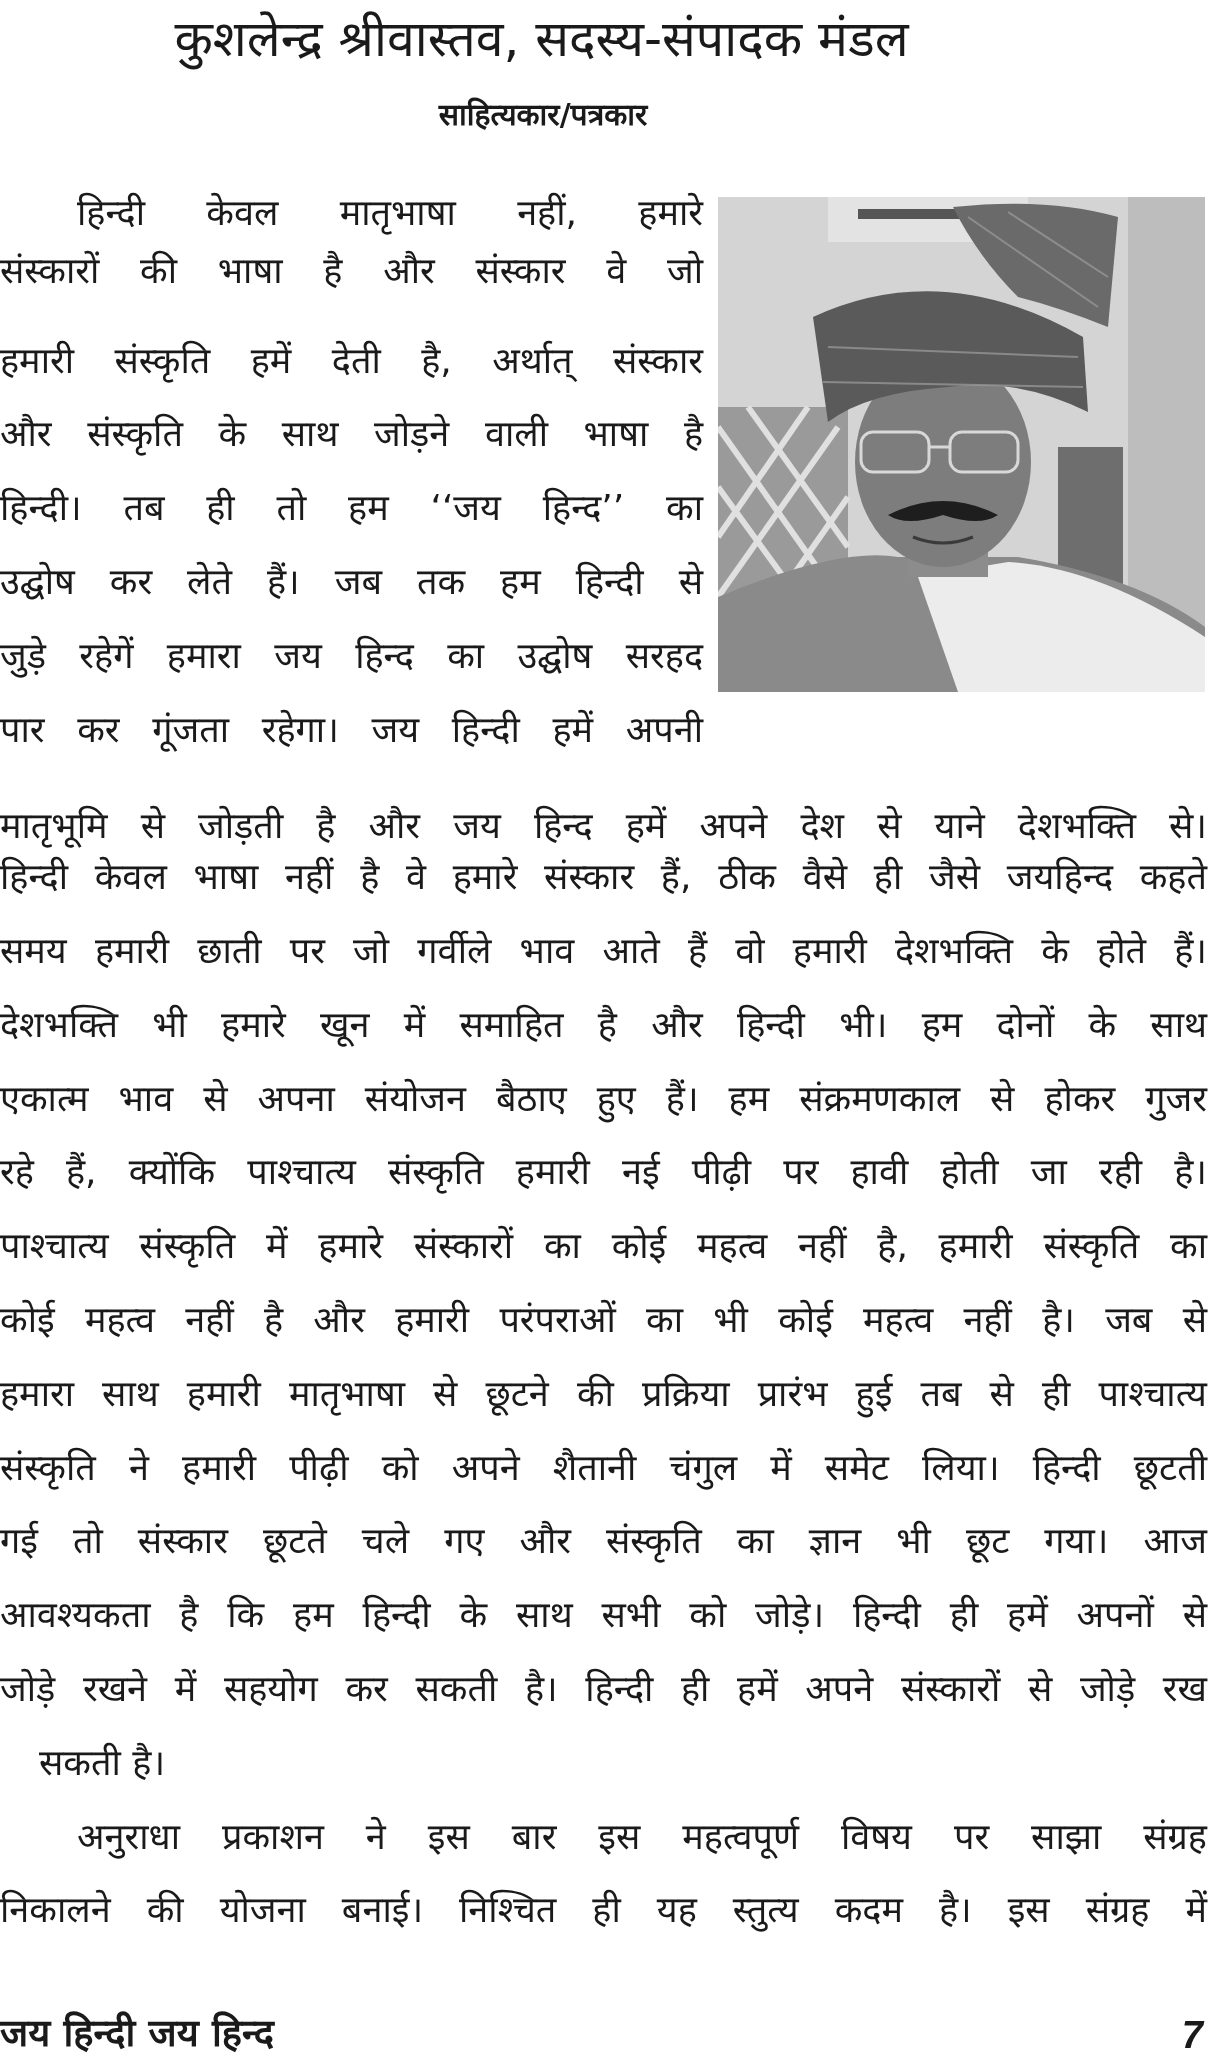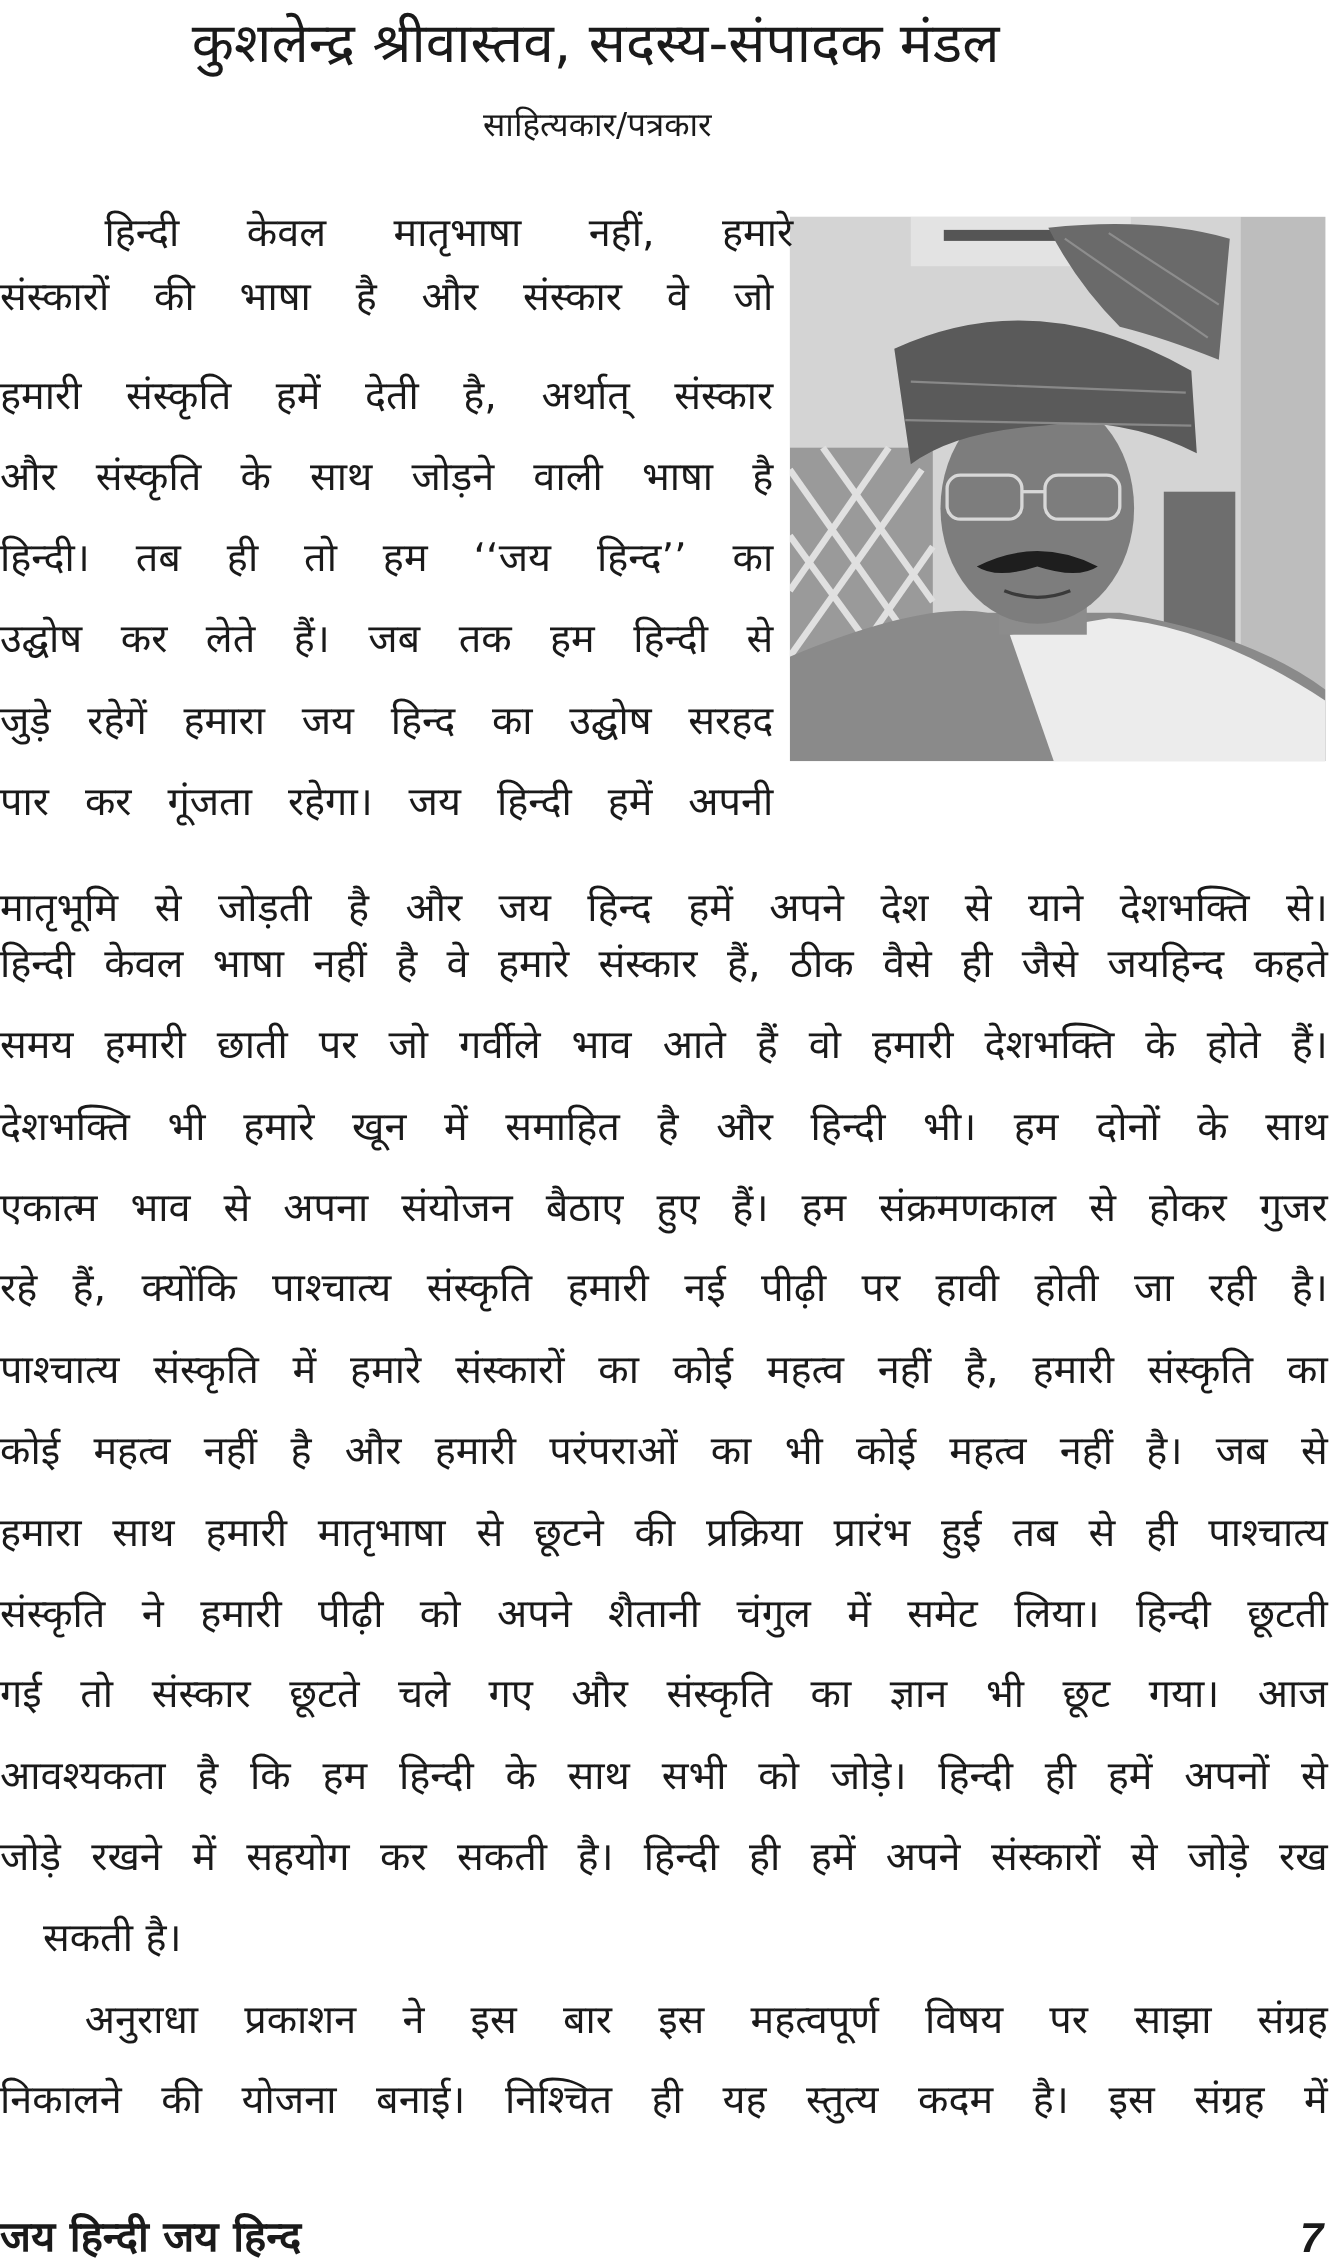--- a/index.html
+++ b/index.html
@@ -28,21 +28,21 @@
     margin: 0;
   }
   .page-subtitle {
     position: absolute;
     left: 0;
     top: 92px;
     width: 1086px;
     text-align: center;
     font-size: 30px;
     line-height: 46px;
-    font-weight: normal;
+    font-weight: bold;
     margin: 0;
   }
   .photo {
     position: absolute;
     left: 718px;
     top: 197px;
     width: 487px;
     height: 495px;
     overflow: hidden;
     background: #d9d9d9;
@@ -55,21 +55,21 @@
     font-size: 36px;
     line-height: 60px;
     white-space: nowrap;
     text-align: justify;
     text-align-last: justify;
     overflow: visible;
   }
   .line.narrow { width: 703px; }
   .line.wide { width: 1207px; }
   .line.indent { left: 77px; }
-  .line.indent.narrow { width: 626px; margin-left: 18px; }
+  .line.indent.narrow { width: 626px; }
   .line.indent.wide { width: 1130px; }
   .line.last { text-align-last: left; margin-left: 39px; }
   .footer-title {
     position: absolute;
     left: 0;
     top: 2006px;
     font-size: 38px;
     line-height: 54px;
     font-weight: bold;
     white-space: nowrap;

